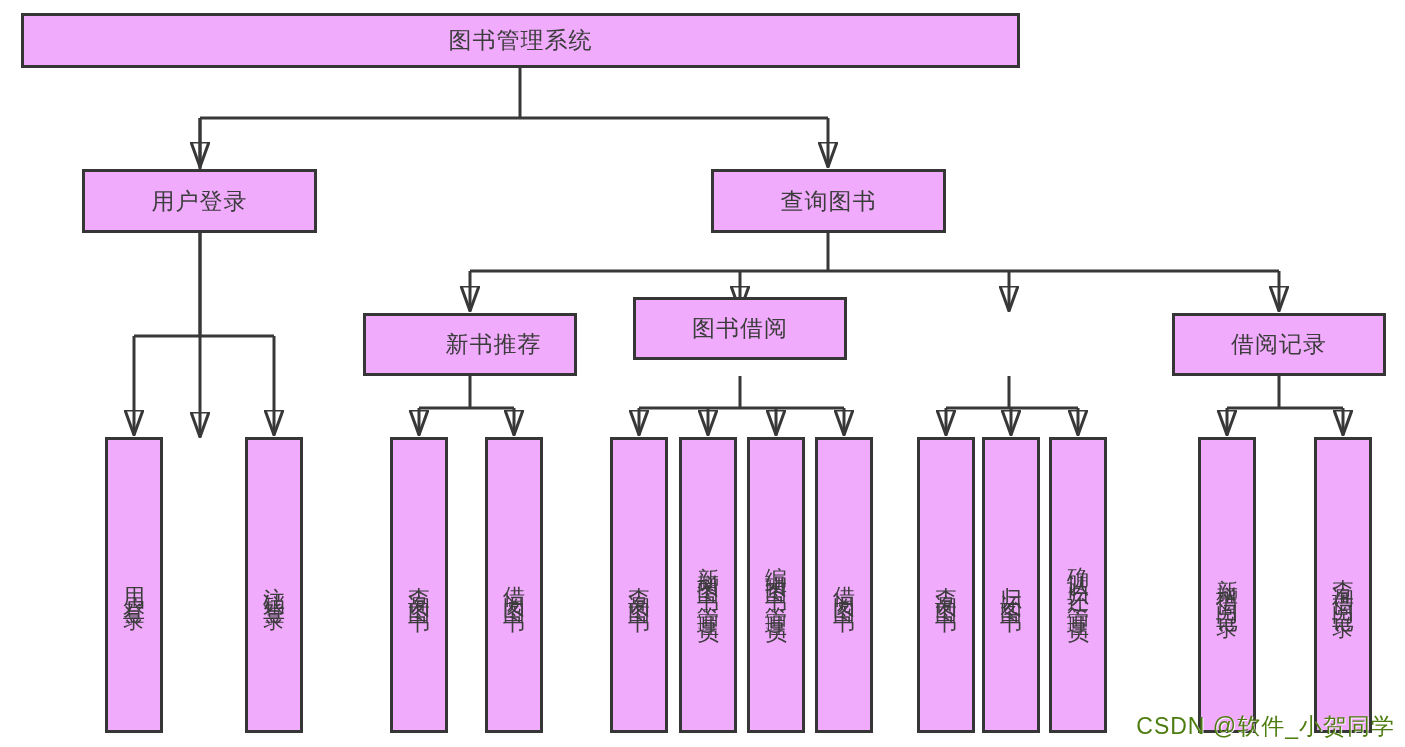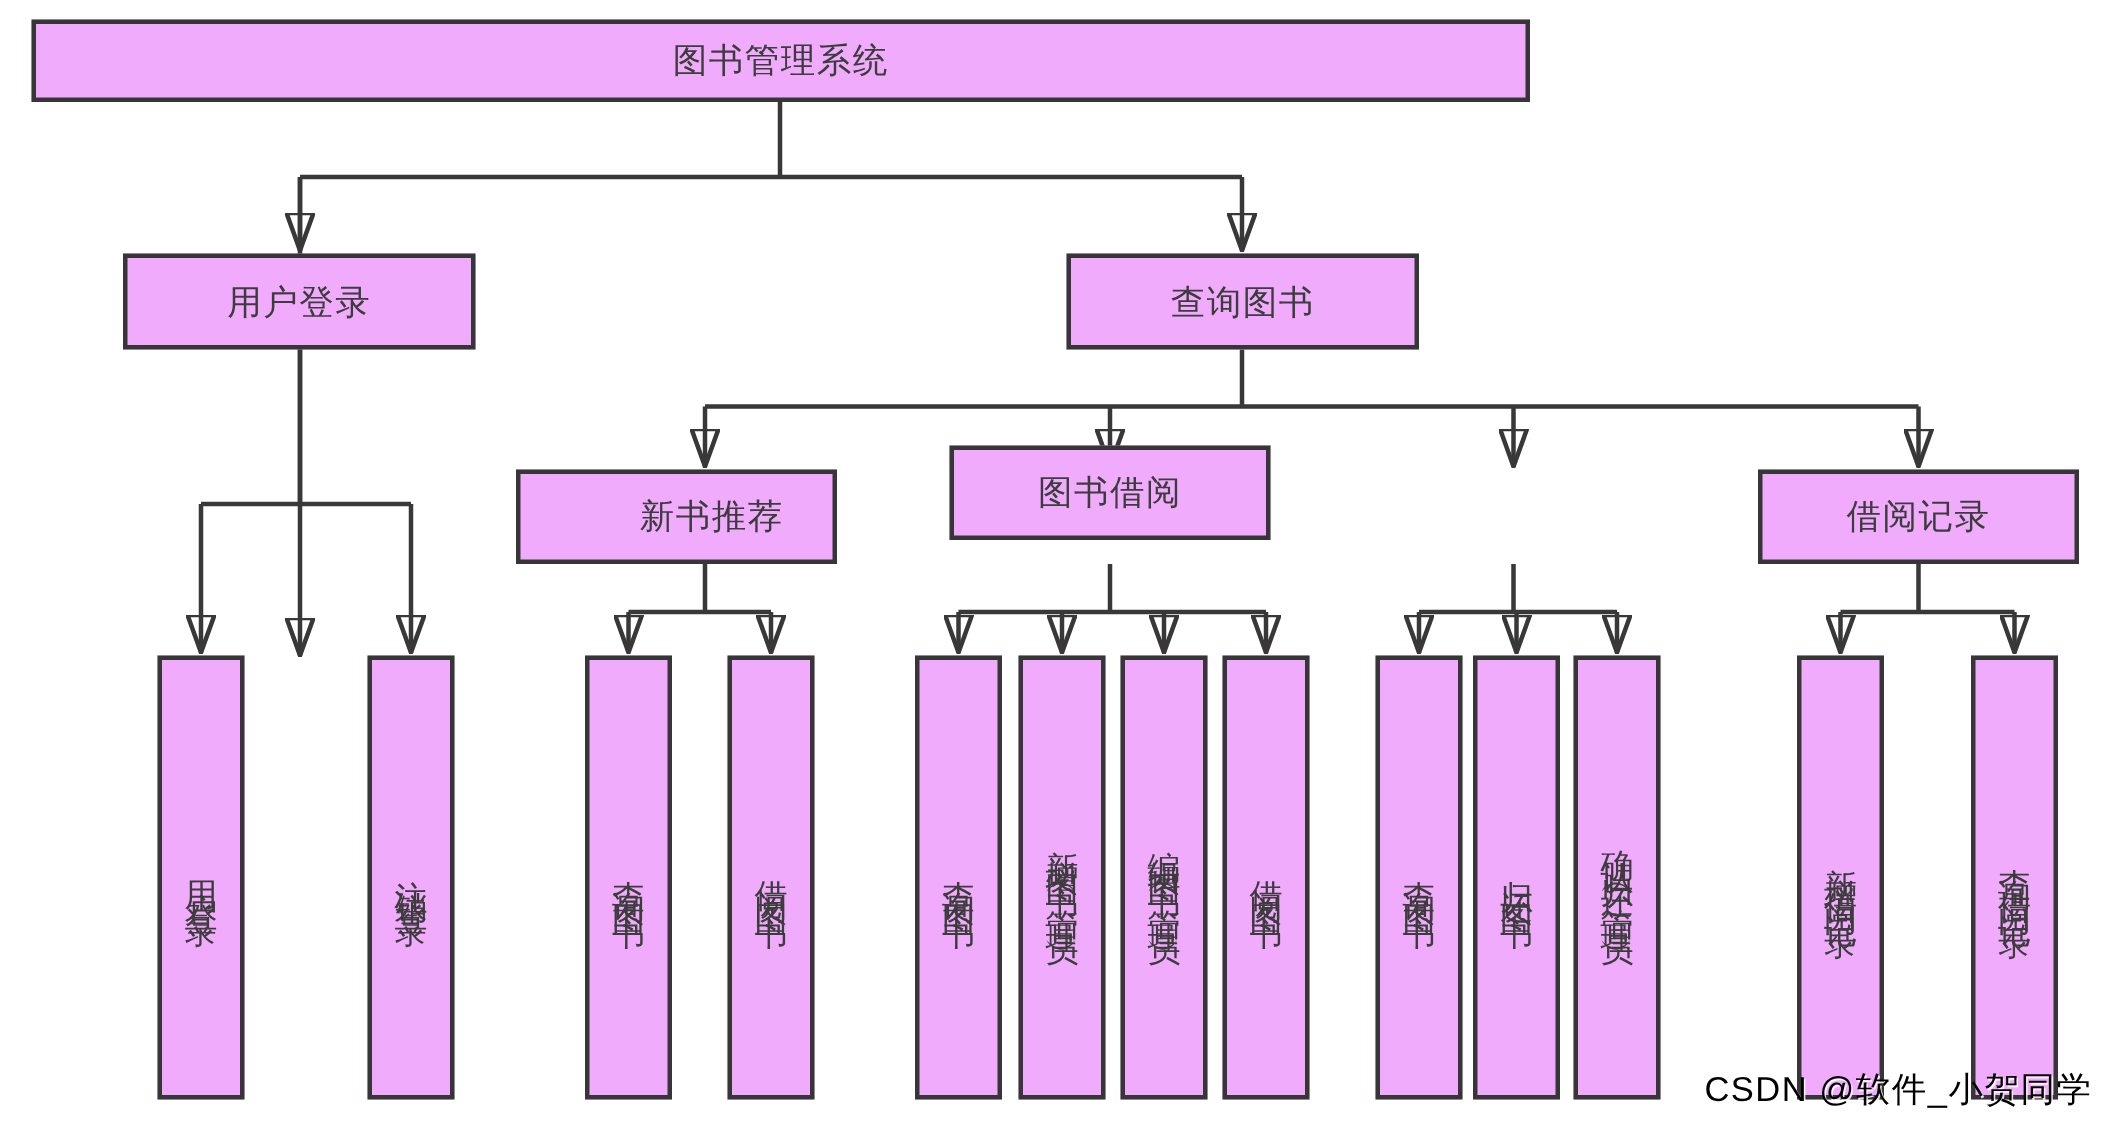--- a/index.html
+++ b/index.html
@@ -31,21 +31,21 @@
     color: #3c3c3c;
     font-size: 23px;
     letter-spacing: 1px;
     white-space: nowrap;
   }
 
   
   .b-root   { left: 21px;   top: 13px;  width: 999px; height: 55px; }
   .b-login  { left: 82px;   top: 169px; width: 235px; height: 64px; }
   .b-mgmt   { left: 711px;  top: 169px; width: 235px; height: 64px; }
-  .b-newrec { left: 344px;  top: 313px; width: 214px; height: 63px; padding-left: 47px; }
+  .b-newrec { left: 363px;  top: 313px; width: 214px; height: 63px; padding-left: 47px; }
   .b-borrow { left: 633px;  top: 297px; width: 214px; height: 63px; }
   .b-cur    { left: 902px;  top: 313px; width: 214px; height: 63px; }
   .b-rec    { left: 1172px; top: 313px; width: 214px; height: 63px; }
 
   
   .leaf { top: 437px; width: 58px; height: 296px; }
   .leaf span {
     writing-mode: vertical-rl;
     text-orientation: mixed;
     font-size: 22px;
@@ -65,21 +65,21 @@
   .lf-10 { left: 982px;  }
   .lf-11 { left: 1049px; }
   .lf-12 { left: 1198px; }
   .lf-13 { left: 1314px; }
 
   .watermark {
     position: absolute;
     right: 10px;
     bottom: 5px;
     font-size: 23px;
-    color: #000000;
+    color: #4d7c0f;
     text-shadow: 1px 1px 0 rgba(255,255,255,0.85);
     letter-spacing: 1px;
     pointer-events: none;
   }
 </style>
 </head>
 <body>
 
 <div class="stage">
 

